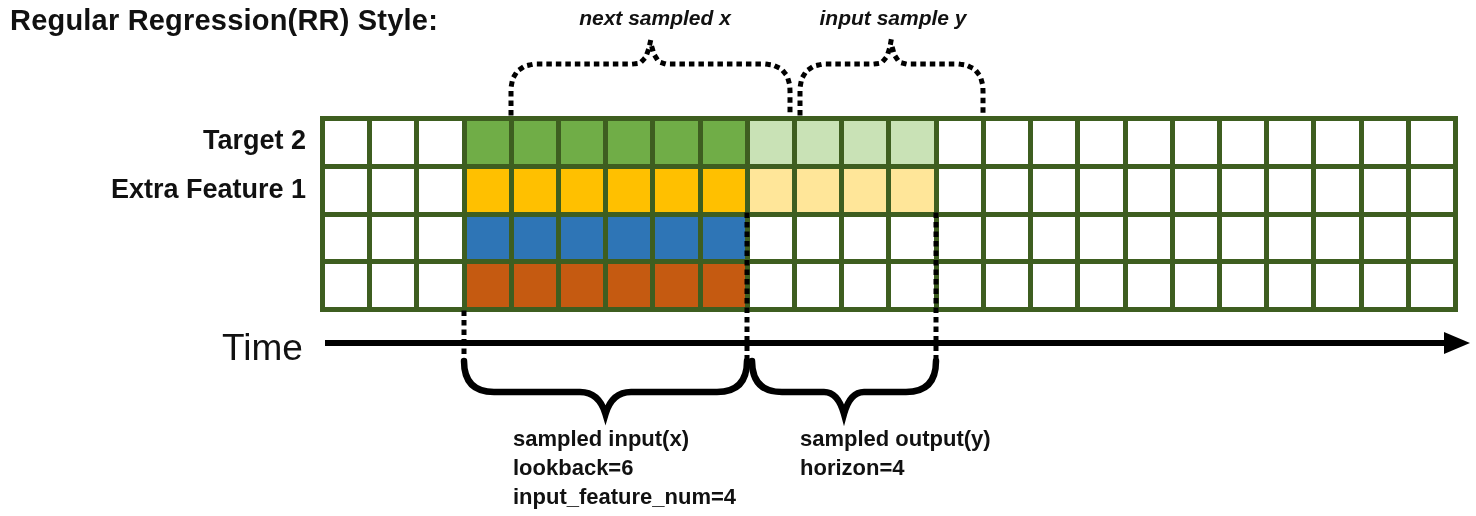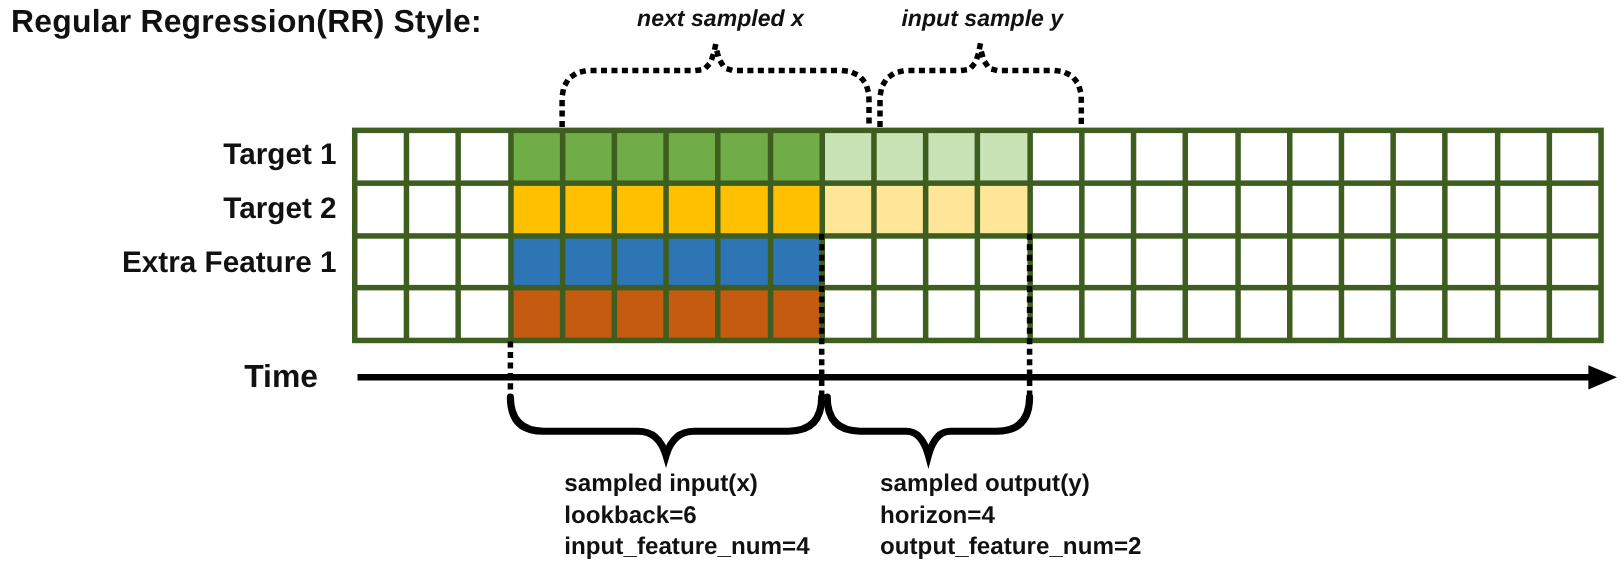--- a/index.html
+++ b/index.html
@@ -27,41 +27,40 @@
   }
   .grid {
     position:absolute; left:320px; top:116px; width:1138px; height:196px;
     box-sizing:border-box; padding:5px; display:grid; gap:5px;
     grid-template-columns:repeat(24,1fr); grid-template-rows:repeat(4,1fr);
   }
   .cell { width:100%; height:100%; }
   .overlay { position:absolute; left:0; top:0; width:1476px; height:516px; pointer-events:none; }
   .time-label {
     position:absolute; left:222px; top:327px;
-    font-size:29px; font-weight:bold;
+    font-size:37px; font-weight:normal;
   }
   .note {
     position:absolute; top:424px; font-size:22px; font-weight:700;
     line-height:29px; white-space:nowrap;
   }
   .note.input { left:513px; }
   .note.output { left:800px; }
 </style>
 </head>
 <body>
 
 <div class="canvas">
 
   <div class="title">Regular Regression(RR) Style:</div>
 
   <div class="top-label x">next sampled x</div>
   <div class="top-label y">input sample y</div>
 
   <div class="row-labels">
-      <div class="rlabel">Target 1</div>
       <div class="rlabel">Target 2</div>
       <div class="rlabel">Extra Feature 1</div>
     </div>
 
   <div class="grid" id="grid" style="background: rgb(62, 94, 32);">
       <div class="cell" style="background: rgb(255, 255, 255);"></div>
       <div class="cell" style="background: rgb(255, 255, 255);"></div>
       <div class="cell" style="background: rgb(255, 255, 255);"></div>
       <div class="cell" style="background: rgb(112, 173, 71);"></div>
       <div class="cell" style="background: rgb(112, 173, 71);"></div>
@@ -179,16 +178,15 @@
   <div class="time-label">Time</div>
 
   <div class="note input">
     <div>sampled input(x)</div>
     <div>lookback=6</div>
     <div>input_feature_num=4</div>
   </div>
   <div class="note output">
     <div>sampled output(y)</div>
     <div>horizon=4</div>
-    <div>output_feature_num=2</div>
   </div>
 
 </div>
 
 </body></html>

